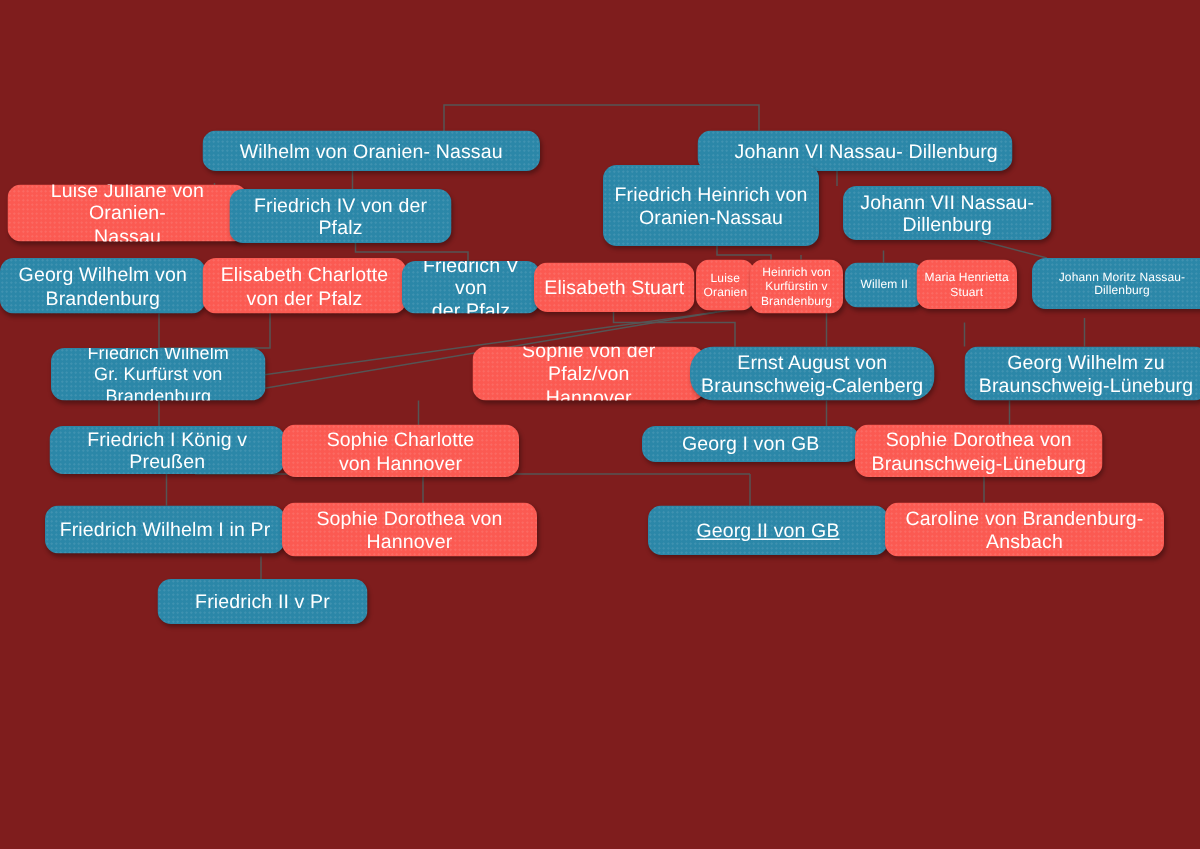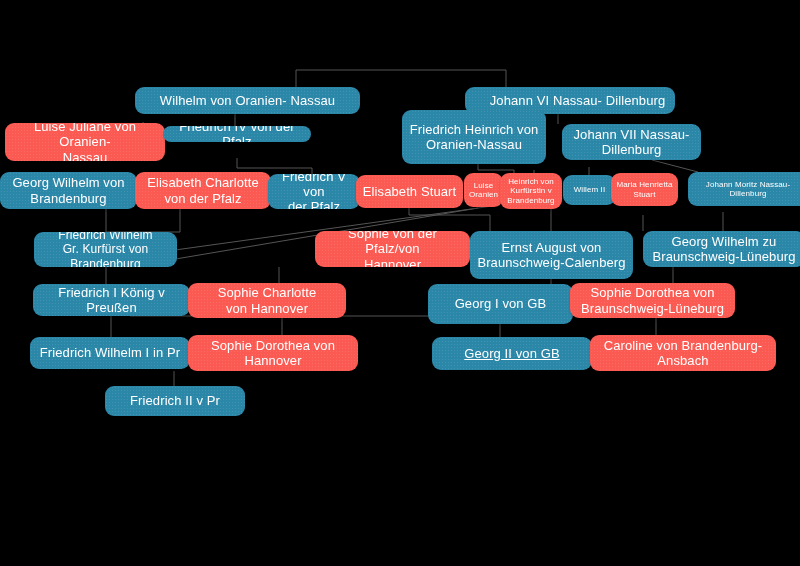--- a/index.html
+++ b/index.html
@@ -7,21 +7,21 @@
     padding: 0;
     background: #ffffff;
   }
   body {
     font-family: "Liberation Sans", sans-serif;
   }
   #canvas {
     position: relative;
     width: 800px;
     height: 566px;
-    background: #000000;
+    background: #7f1d1d;
     overflow: hidden;
   }
   #lines {
     position: absolute;
     left: 0;
     top: 0;
     width: 800px;
     height: 566px;
     pointer-events: none;
   }
@@ -99,21 +99,21 @@
       <div class="node blue" style="left: 135px; top: 87px; width: 225px; height: 27px;">
         <span class="txt f13">Wilhelm von Oranien-         Nassau</span>
       </div>
       <div class="node blue" style="left: 465px; top: 87px; width: 210px; height: 27px; padding-left: 20px;">
         <span class="txt f13">Johann     VI Nassau-              Dillenburg</span>
       </div>
       <div class="node red" style="left: 5px; top: 123px; width: 160px; height: 38px;">
         <span class="txt f13">Luise Juliane von Oranien-
 Nassau</span>
       </div>
-      <div class="node blue" style="left: 163px; top: 126px; width: 148px; height: 16px;">
+      <div class="node blue" style="left: 153px; top: 126px; width: 148px; height: 36px;">
         <span class="txt f13">Friedrich IV  von der Pfalz</span>
       </div>
       <div class="node blue" style="left: 402px; top: 110px; width: 144px; height: 54px;">
         <span class="txt f13">Friedrich Heinrich von
 Oranien-Nassau</span>
       </div>
       <div class="node blue" style="left: 562px; top: 124px; width: 139px; height: 36px;">
         <span class="txt f13">Johann VII Nassau-
 Dillenburg</span>
       </div>
@@ -153,36 +153,36 @@
 Dillenburg</span>
       </div>
       <div class="node blue" style="left: 34px; top: 232px; width: 143px; height: 35px;">
         <span class="txt f12">Friedrich Wilhelm
 Gr. Kurfürst von Brandenburg</span>
       </div>
       <div class="node red" style="left: 315px; top: 231px; width: 155px; height: 36px;">
         <span class="txt f13">Sophie von          der Pfalz/von
 Hannover</span>
       </div>
-      <div class="node blue" style="left: 470px; top: 231px; width: 163px; height: 48px;">
+      <div class="node blue" style="left: 460px; top: 231px; width: 163px; height: 36px; border-radius: 16px;">
         <span class="txt f13">Ernst August               von
 Braunschweig-Calenberg</span>
       </div>
       <div class="node blue" style="left: 643px; top: 231px; width: 162px; height: 36px;">
         <span class="txt f13">Georg             Wilhelm zu
 Braunschweig-Lüneburg</span>
       </div>
       <div class="node blue" style="left: 33px; top: 284px; width: 157px; height: 32px;">
         <span class="txt f13">Friedrich I König v Preußen</span>
       </div>
       <div class="node red" style="left: 188px; top: 283px; width: 158px; height: 35px;">
         <span class="txt f13">Sophie                Charlotte
 von Hannover</span>
       </div>
-      <div class="node blue" style="left: 428px; top: 284px; width: 145px; height: 40px;">
+      <div class="node blue" style="left: 428px; top: 284px; width: 145px; height: 24px;">
         <span class="txt f13">Georg I von            GB</span>
       </div>
       <div class="node red" style="left: 570px; top: 283px; width: 165px; height: 35px;">
         <span class="txt f13">Sophie Dorothea von
 Braunschweig-Lüneburg</span>
       </div>
       <div class="node blue" style="left: 30px; top: 337px; width: 160px; height: 32px;">
         <span class="txt f13">Friedrich Wilhelm I in Pr</span>
       </div>
       <div class="node red" style="left: 188px; top: 335px; width: 170px; height: 36px;">

